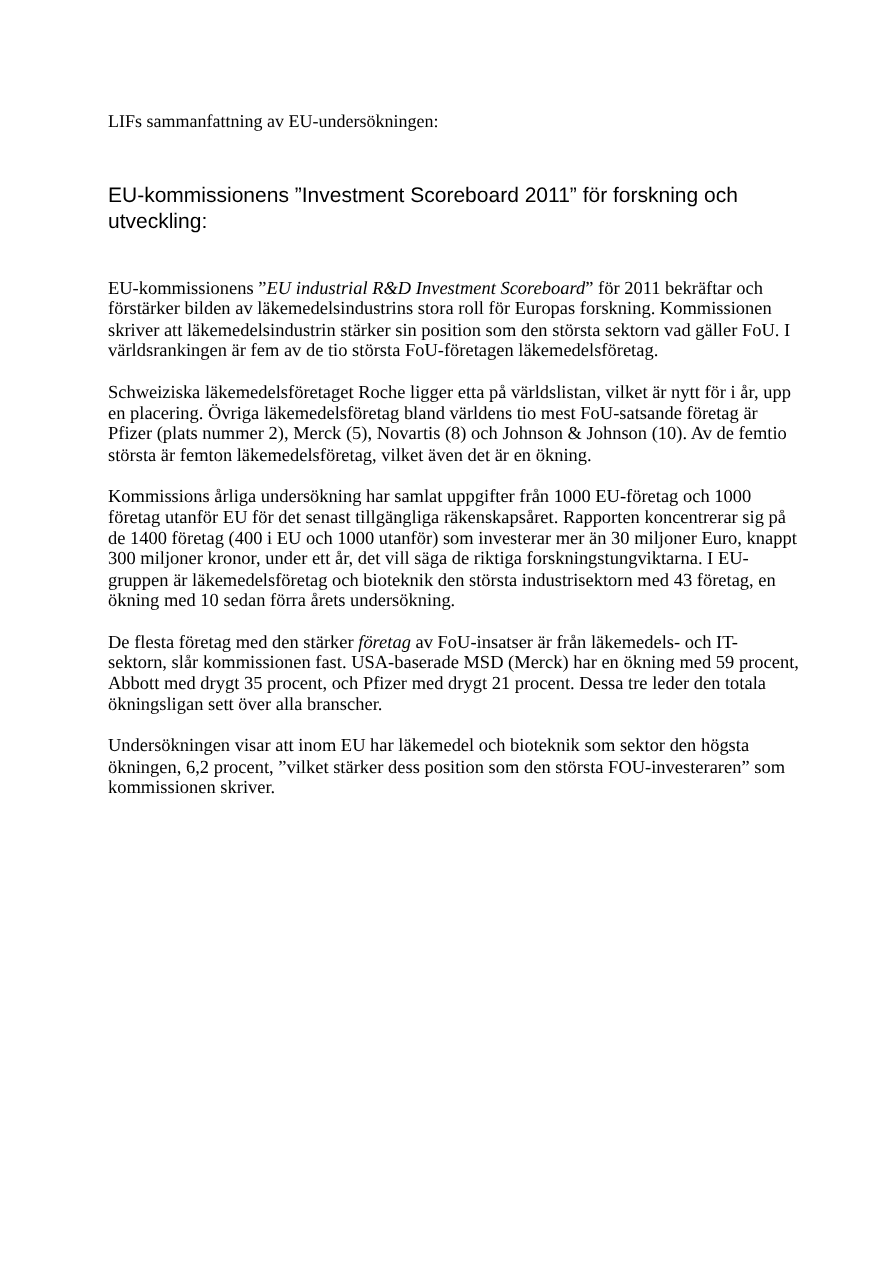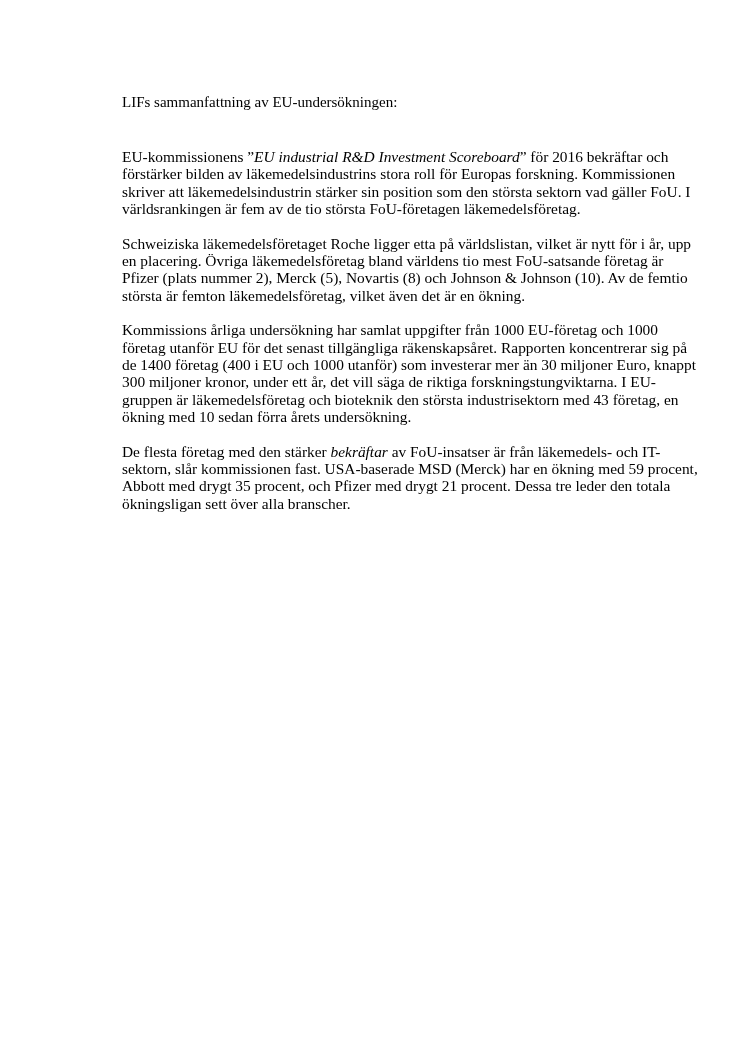--- a/index.html
+++ b/index.html
@@ -12,21 +12,20 @@
     background: #ffffff;
     color: #000000;
     overflow: hidden;
   }
   .page {
     box-sizing: border-box;
     width: 712px;
     height: 1056px;
     padding: 93px 46px 0 90px;
     background: #ffffff;
-    margin-left: 32px;
   }
   .kicker {
     font-family: "Liberation Serif", serif;
     font-size: 15px;
     line-height: 18px;
     white-space: pre-line;
   }
   .subtitle {
     margin-top: 40px;
     font-family: "Liberation Sans", sans-serif;
@@ -56,35 +55,40 @@
   .doc-body em {
     font-style: italic;
   }
 </style>
 </head>
 <body>
 
 <div class="page">
   <div class="kicker">LIFs sammanfattning av EU-undersökningen:</div>
 
+  <div class="subtitle">EU-kommissionens ”Investment Scoreboard 2011” för forskning och
+utveckling:</div>
 
 
   <div class="doc-body">
-      <p><span>EU-kommissionens ”</span><em>EU industrial R&amp;D Investment Scoreboard</em><span>” för 2016 bekräftar och
+      <p><span>EU-kommissionens ”</span><em>EU industrial R&amp;D Investment Scoreboard</em><span>” för 2011 bekräftar och
 förstärker bilden av läkemedelsindustrins stora roll för Europas forskning. Kommissionen
 skriver att läkemedelsindustrin stärker sin position som den största sektorn vad gäller FoU. I
 världsrankingen är fem av de tio största FoU-företagen läkemedelsföretag.</span></p>
       <p><span>Schweiziska läkemedelsföretaget Roche ligger etta på världslistan, vilket är nytt för i år, upp
 en placering. Övriga läkemedelsföretag bland världens tio mest FoU-satsande företag är
 Pfizer (plats nummer 2), Merck (5), Novartis (8) och Johnson &amp; Johnson (10). Av de femtio
 största är femton läkemedelsföretag, vilket även det är en ökning.</span></p>
       <p><span>Kommissions årliga undersökning har samlat uppgifter från 1000 EU-företag och 1000
 företag utanför EU för det senast tillgängliga räkenskapsåret. Rapporten koncentrerar sig på
 de 1400 företag (400 i EU och 1000 utanför) som investerar mer än 30 miljoner Euro, knappt
 300 miljoner kronor, under ett år, det vill säga de riktiga forskningstungviktarna. I EU-
 gruppen är läkemedelsföretag och bioteknik den största industrisektorn med 43 företag, en
 ökning med 10 sedan förra årets undersökning.</span></p>
-      <p><span>De flesta företag med den stärker </span><em>bekräftar</em><span> av FoU-insatser är från läkemedels- och IT-
+      <p><span>De flesta företag med den stärker </span><em>företag</em><span> av FoU-insatser är från läkemedels- och IT-
 sektorn, slår kommissionen fast. USA-baserade MSD (Merck) har en ökning med 59 procent,
 Abbott med drygt 35 procent, och Pfizer med drygt 21 procent. Dessa tre leder den totala
 ökningsligan sett över alla branscher.</span></p>
+      <p><span>Undersökningen visar att inom EU har läkemedel och bioteknik som sektor den högsta
+ökningen, 6,2 procent, ”vilket stärker dess position som den största FOU-investeraren” som
+kommissionen skriver.</span></p>
     </div>
 </div>
 
 </body></html>

